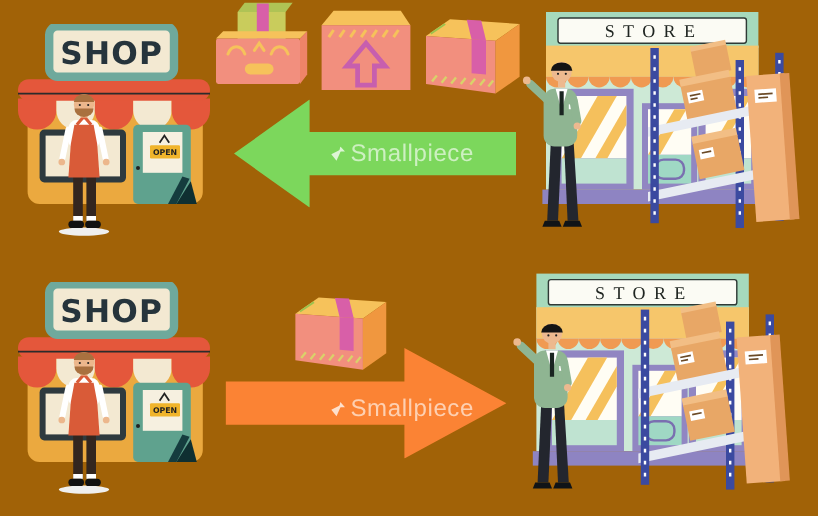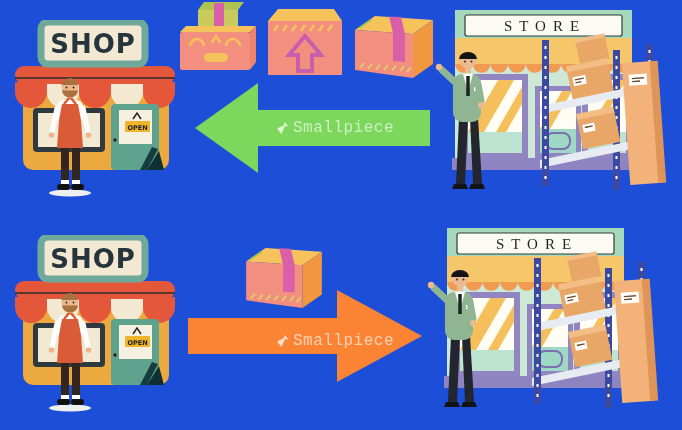--- a/index.html
+++ b/index.html
@@ -1,25 +1,25 @@
 <!DOCTYPE html>
 <html><head>
 <meta charset="utf-8">
 <style>
   html,body{margin:0;padding:0;background:#fff;}
-  .canvas{position:relative;width:682px;height:430px;background:#1d4ed8;overflow:hidden;
+  .canvas{position:relative;width:682px;height:430px;background:#a16207;overflow:hidden;
           font-family:"Liberation Sans",sans-serif;}
   .abs{position:absolute;}
   .shop-sign-text{font-family:"DejaVu Sans",sans-serif;font-weight:bold;font-size:26px;
                   letter-spacing:1px;fill:#26343C;}
   .open-sign-text{font-family:"DejaVu Sans",sans-serif;font-weight:bold;font-size:6.5px;fill:#222;}
   .store-sign-text{font-family:"Liberation Serif",serif;font-size:15px;letter-spacing:7px;fill:#1E2420;}
   .watermark{position:absolute;display:flex;align-items:center;justify-content:center;gap:4px;
              width:170px;height:24px;pointer-events:none;}
-  .watermark span{font-family:Liberation Mono, monospace;font-size:16px;color:rgba(255,255,255,0.62);
+  .watermark span{font-family:Liberation Sans, sans-serif;font-size:20px;color:rgba(255,255,255,0.62);
                   letter-spacing:0.5px;}
   .watermark svg{opacity:0.75;}
 </style>
 </head>
 <body>
 
 <div class="canvas">
 
   <svg width="0" height="0" style="position:absolute" aria-hidden="true">
     <defs>

